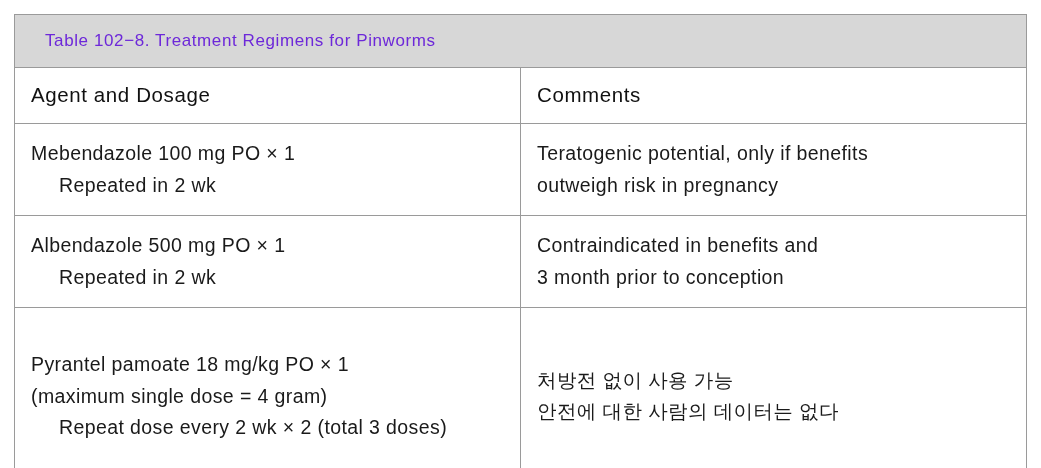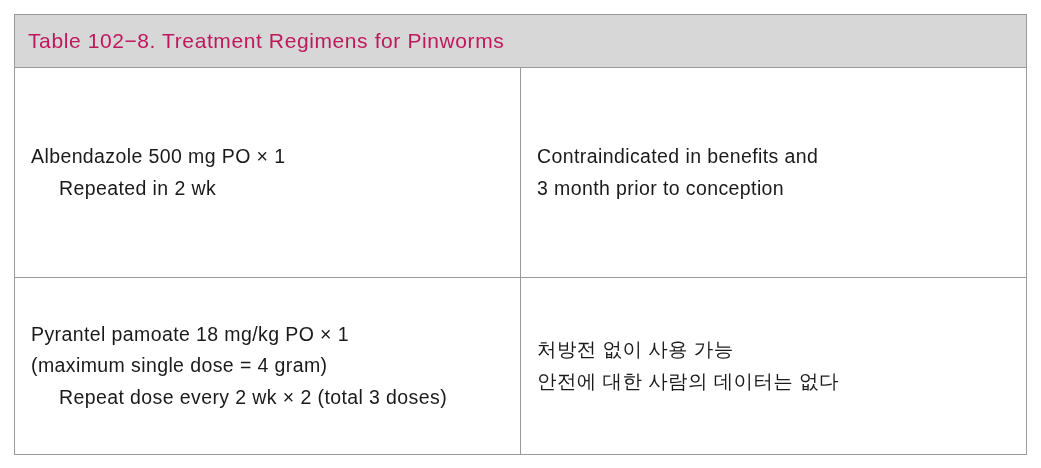--- a/index.html
+++ b/index.html
@@ -27,25 +27,25 @@
     border: 1px solid #9a9a9a;
   }
   table.reg-table td, table.reg-table th {
     border: 1px solid #9a9a9a;
     vertical-align: middle;
     text-align: left;
     font-weight: normal;
   }
   .caption-cell {
     background: #d7d7d7;
-    font-size: 21px;
+    font-size: 17px;
     letter-spacing: 0.6px;
-    padding: 12px 16px 13px 13px;
+    padding: 12px 16px 13px 30px;
     height: 27px;
-    color: #be185d;
+    color: #6d28d9;
   }
   .col-head {
     font-size: 20.5px;
     letter-spacing: 0.6px;
     padding: 12px 16px 13px 16px;
     height: 30px;
     background: #ffffff;
     color: #111;
   }
   .body-cell {
@@ -70,21 +70,35 @@
 </style>
 </head>
 <body>
 
 <div class="table-wrap">
   <table class="reg-table">
     <tbody>
       <tr>
         <td class="caption-cell" colspan="2">Table 102−8. Treatment Regimens for Pinworms</td>
       </tr>
+      <tr>
+        <th class="col-head col-left">Agent and Dosage</th>
+        <th class="col-head col-right">Comments</th>
+      </tr>
 
+      <tr>
+        <td class="body-cell col-left">
+          <span class="line">Mebendazole 100 mg PO × 1</span>
+          <span class="indent">Repeated in 2 wk</span>
+        </td>
+        <td class="body-cell col-right">
+          <span class="line">Teratogenic potential, only if benefits</span>
+          <span class="line">outweigh risk in pregnancy</span>
+        </td>
+      </tr>
 
       <tr>
         <td class="body-cell col-left">
           <span class="line">Albendazole 500 mg PO × 1</span>
           <span class="indent">Repeated in 2 wk</span>
         </td>
         <td class="body-cell col-right">
           <span class="line">Contraindicated in benefits and</span>
           <span class="line">3 month prior to conception</span>
         </td>

